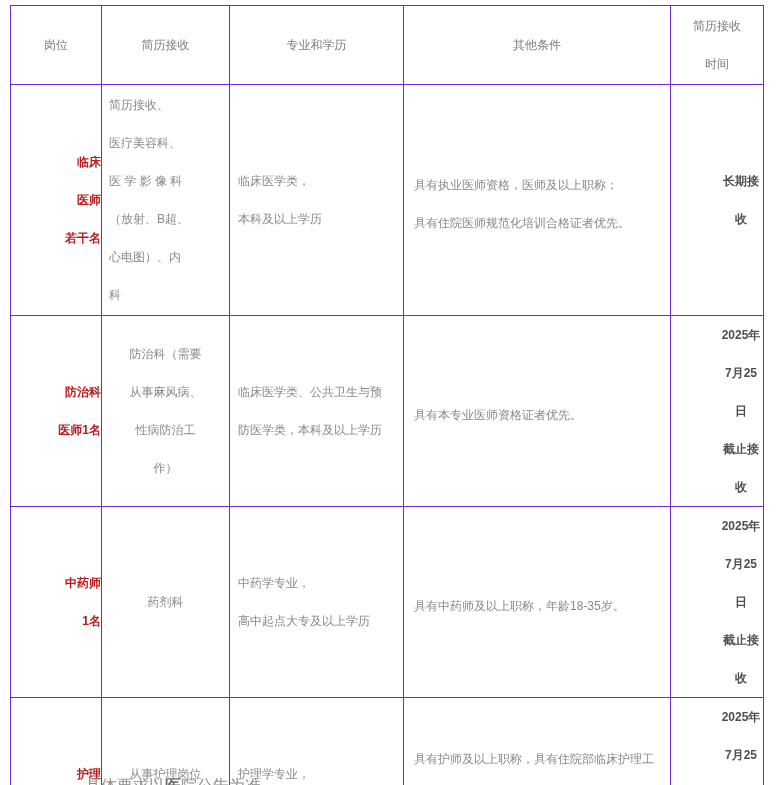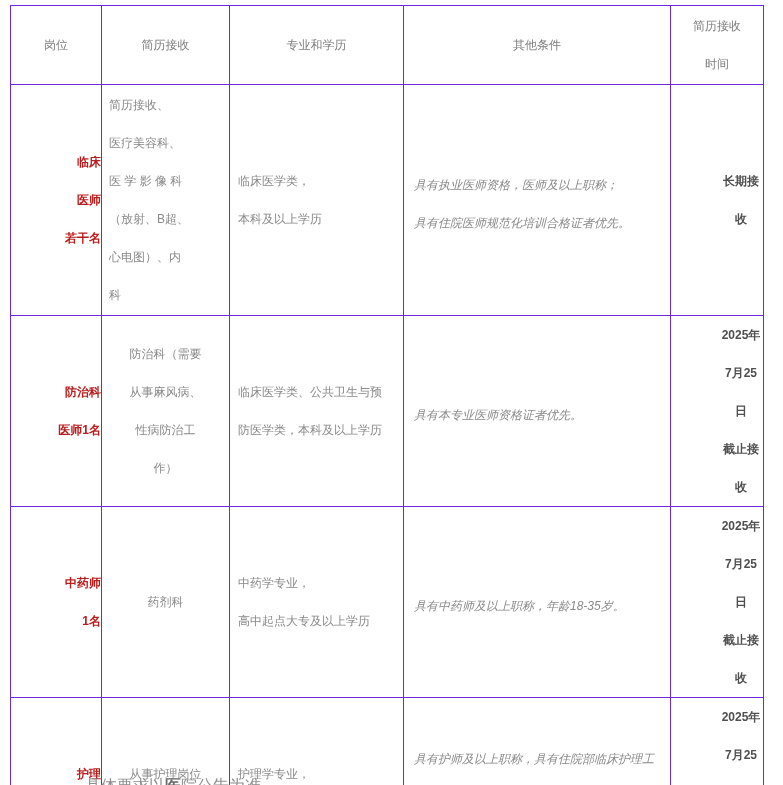--- a/index.html
+++ b/index.html
@@ -28,21 +28,21 @@
   }
   td{color:#898989;}
   .c-pos{
     text-align:right;
     font-weight:700;
     color:#b91c1c;
   }
   .c-work{text-align:center;padding:0 5px;}
   .c-work-left{text-align:left;padding:0 7px;}
   .c-edu{text-align:left;padding:0 12px 0 8px;}
-  .c-other{text-align:left;padding:8px 11px 0 10px;word-break:break-all;font-style:italic;}
+  .c-other{text-align:left;padding:8px 11px 0 10px;word-break:break-all;}
   .c-date{
     text-align:center;
     font-weight:700;
     color:#4f4f4f;
     padding-left:48px;
   }
   .bottom-fragment{
     position:absolute;left:85px;top:778px;
     font-size:16px;line-height:16px;
     color:#8f8f8f;white-space:nowrap;

